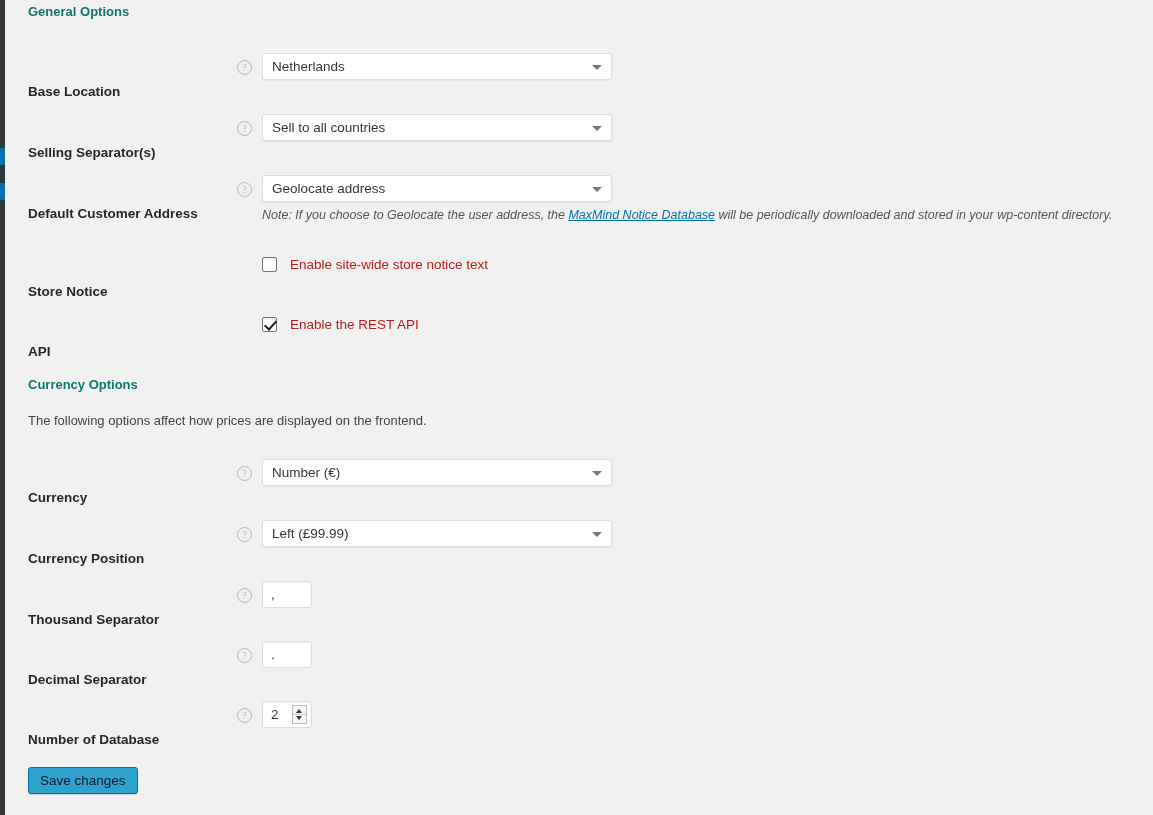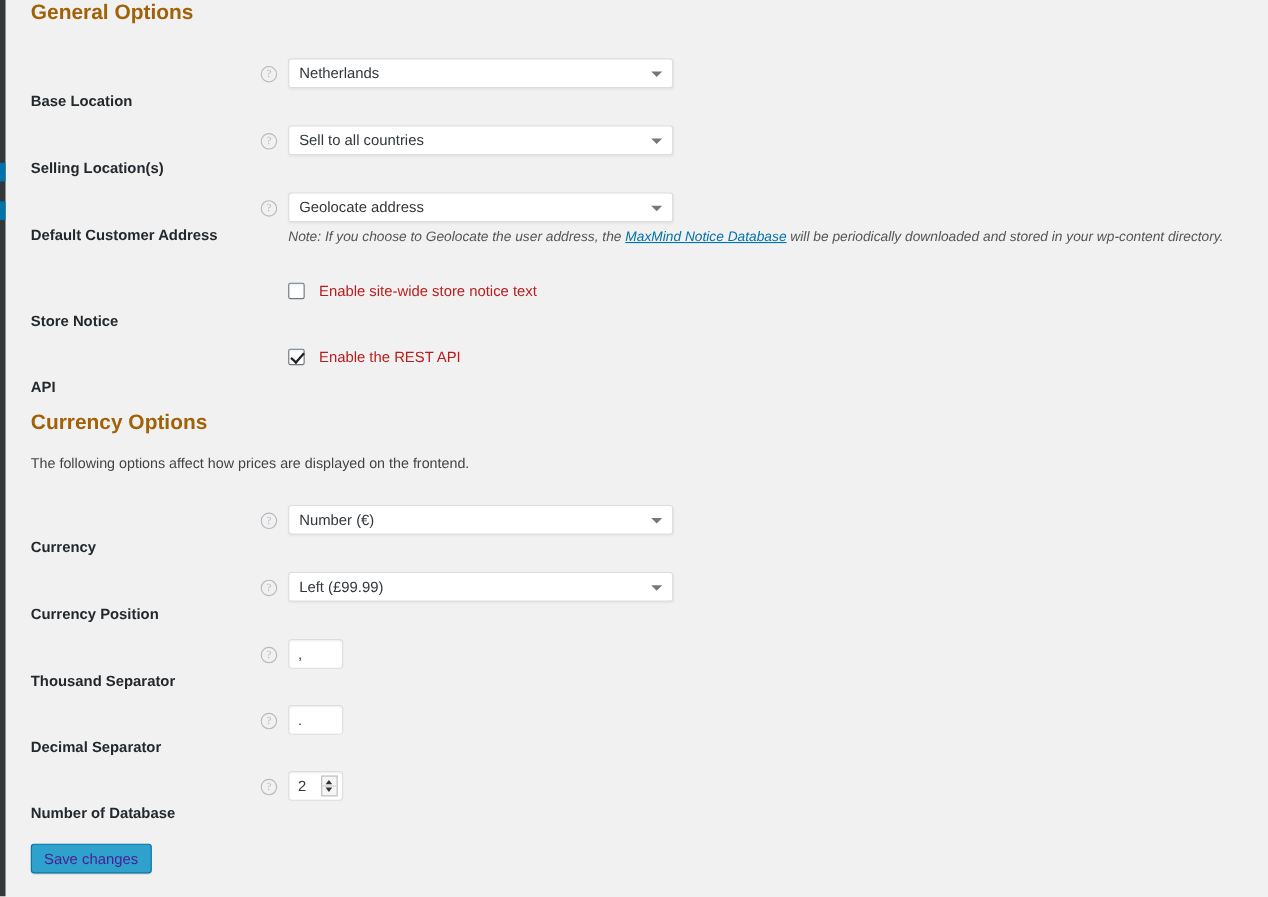--- a/index.html
+++ b/index.html
@@ -33,23 +33,23 @@
   
   .content {
     position: absolute;
     left: 5px; top: 0;
     width: 1148px; height: 815px;
     padding-left: 18px;
   }
 
   h2.section-title {
     margin: 0;
-    font-size: 19px;
+    font-size: 13px;
     font-weight: bold;
-    color: #a16207;
+    color: #0f766e;
     line-height: 20px;
   }
   #general-title {
     position: absolute; left: 23px; top: 2px;
   }
   #currency-title {
     position: absolute; left: 23px; top: 375px;
   }
   .section-intro {
     position: absolute; left: 23px; top: 412px;
@@ -233,21 +233,21 @@
 
   
   .save-btn {
     position: absolute;
     left: 23px; top: 767px;
     height: 27px;
     padding: 0 11px;
     background: #2ea2cc;
     border: 1px solid #0074a2;
     border-radius: 3px;
-    color: #4c1d95;
+    color: #0f172a;
     font-size: 13.5px;
     line-height: 25px;
     font-family: "Liberation Sans", sans-serif;
     cursor: pointer;
     box-shadow: 0 1px 0 rgba(0,0,0,0.15);
   }
 </style>
 </head>
 <body>
 
@@ -265,21 +265,21 @@
     <div class="row" style="top:57px">
       <span class="row-label" style="top:1px">Base Location</span>
       <span class="help-icon" style="top:3px">?</span>
       <div class="wc-select" style="top:-4px">
         <span class="sel-text">Netherlands</span>
         <span class="caret"></span>
       </div>
     </div>
 
     <div class="row" style="top:118px">
-      <span class="row-label" style="top:1px">Selling Location(s)</span>
+      <span class="row-label" style="top:1px">Selling Separator(s)</span>
       <span class="help-icon" style="top:3px">?</span>
       <div class="wc-select" style="top:-4px">
         <span class="sel-text">Sell to all countries</span>
         <span class="caret"></span>
       </div>
     </div>
 
     <div class="row" style="top:179px">
       <span class="row-label" style="top:1px">Default Customer Address</span>
       <span class="help-icon" style="top:3px">?</span>

